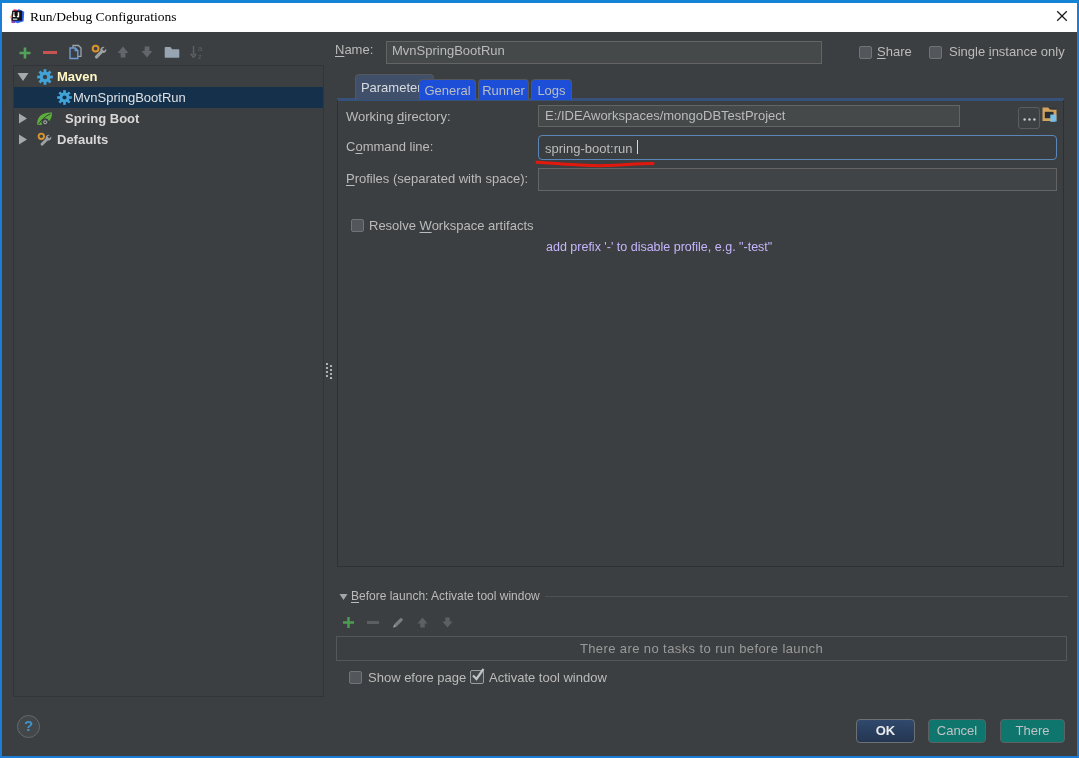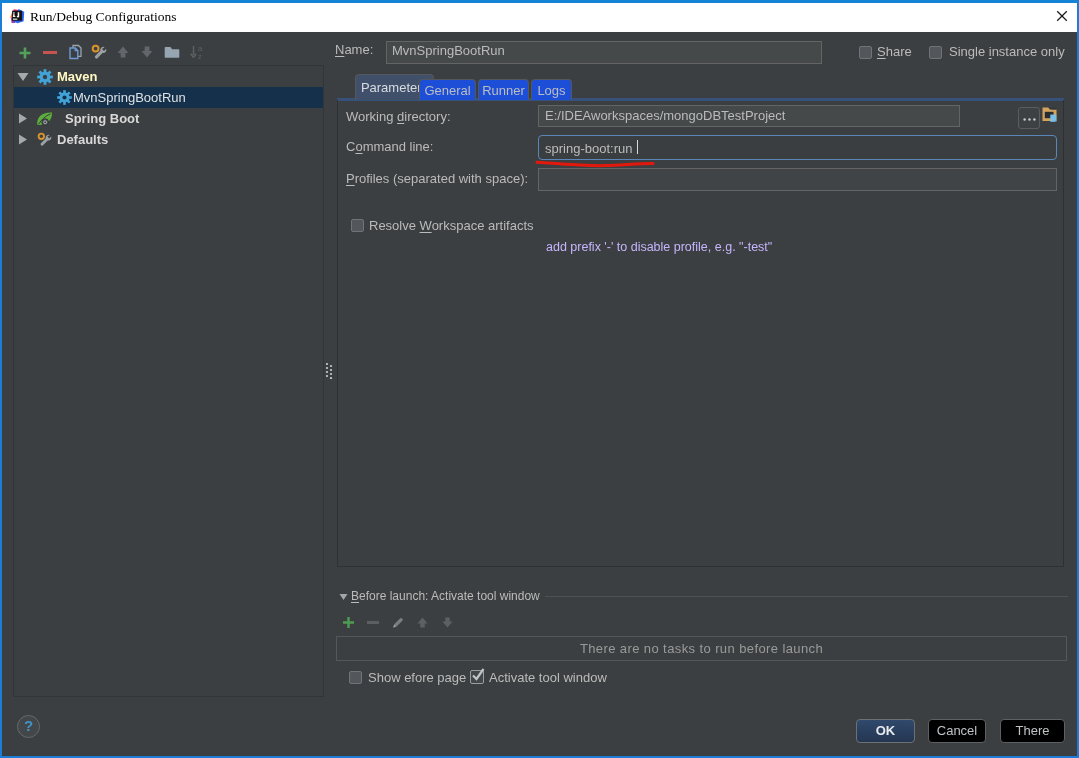--- a/index.html
+++ b/index.html
@@ -3,21 +3,21 @@
 <meta charset="utf-8">
 <style>
 html,body{margin:0;padding:0;}
 body{width:1079px;height:758px;position:relative;overflow:hidden;font-family:"Liberation Sans",sans-serif;background:#3C3F41;}
 .abs{position:absolute;}
 .lbl{position:absolute;color:#BBBBBB;font-size:13px;white-space:nowrap;}
 .field{position:absolute;background:#45494A;border:1px solid #646464;box-sizing:border-box;color:#BBBBBB;font-size:13px;}
 .cb{position:absolute;width:13px;height:13px;background:#53565A;border:1px solid #717476;border-radius:2px;box-sizing:border-box;}
 .tab{position:absolute;box-sizing:border-box;border:1px solid #55585A;border-bottom:none;border-radius:4px 4px 0 0;background:#1d4ed8;color:#BCBEC0;font-size:13px;text-align:center;top:79px;height:21px;line-height:21px;}
 .tab.sel{top:74px;height:26px;background:#40506B;color:#D8DCE0;line-height:26px;}
-.btn{position:absolute;box-sizing:border-box;border:1px solid #5E6163;border-radius:4px;background:#000000;color:#C0C3C5;font-size:13px;text-align:center;height:24px;line-height:22px;top:719px;}
+.btn{position:absolute;box-sizing:border-box;border:1px solid #5E6163;border-radius:4px;background:#0f766e;color:#C0C3C5;font-size:13px;text-align:center;height:24px;line-height:22px;top:719px;}
 u{text-underline-offset:2px;}
 </style>
 </head>
 <body>
 
 <div class="abs" style="left:0;top:0;width:1079px;height:3px;background:#1583d5;"></div>
 <div class="abs" style="left:0;top:3px;width:2px;height:755px;background:#1c7cd6;"></div>
 <div class="abs" style="left:1077px;top:3px;width:2px;height:755px;background:#1c7cd6;"></div>
 <div class="abs" style="left:2px;top:756px;width:1075px;height:2px;background:#1c7cd6;"></div>
 

